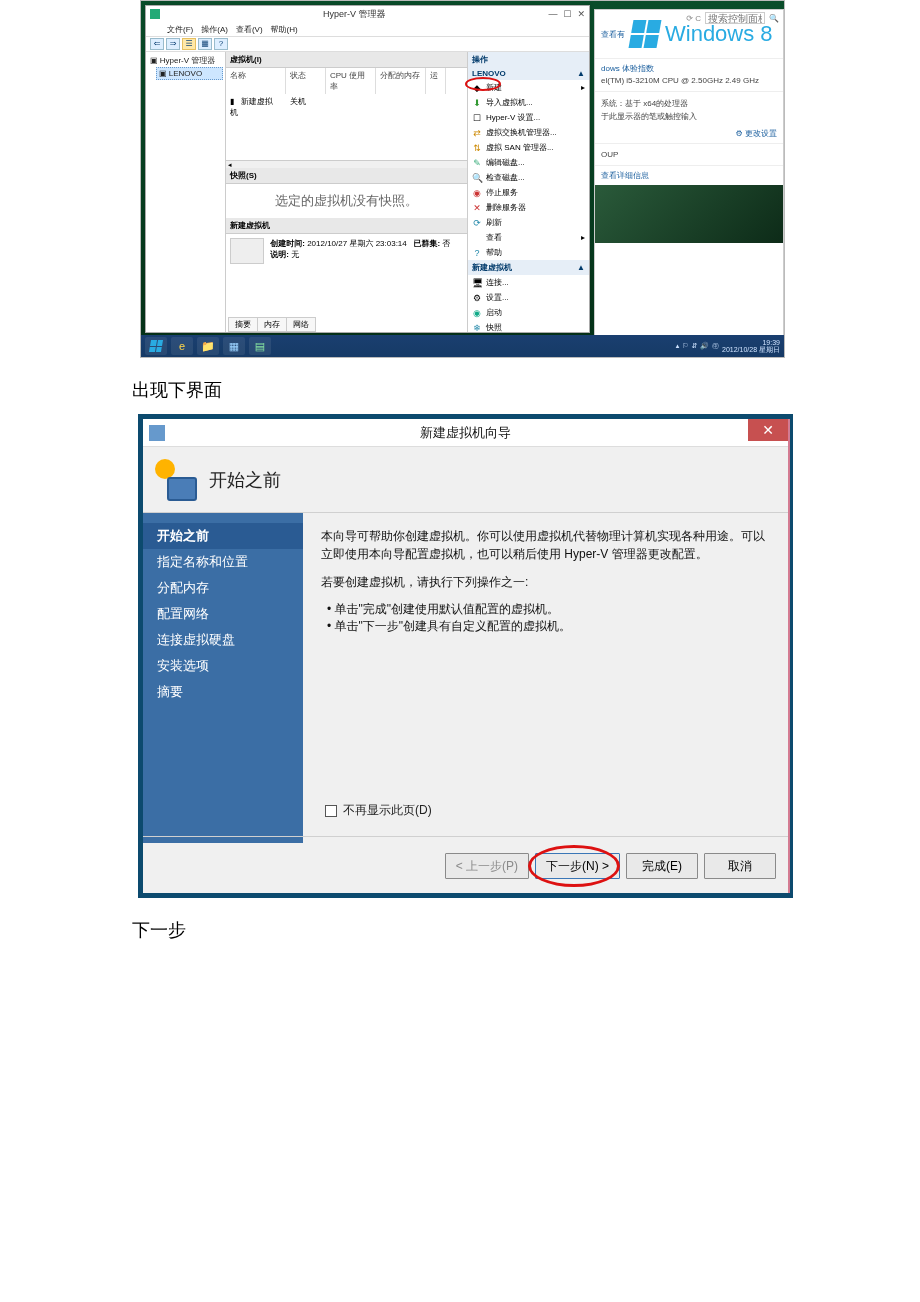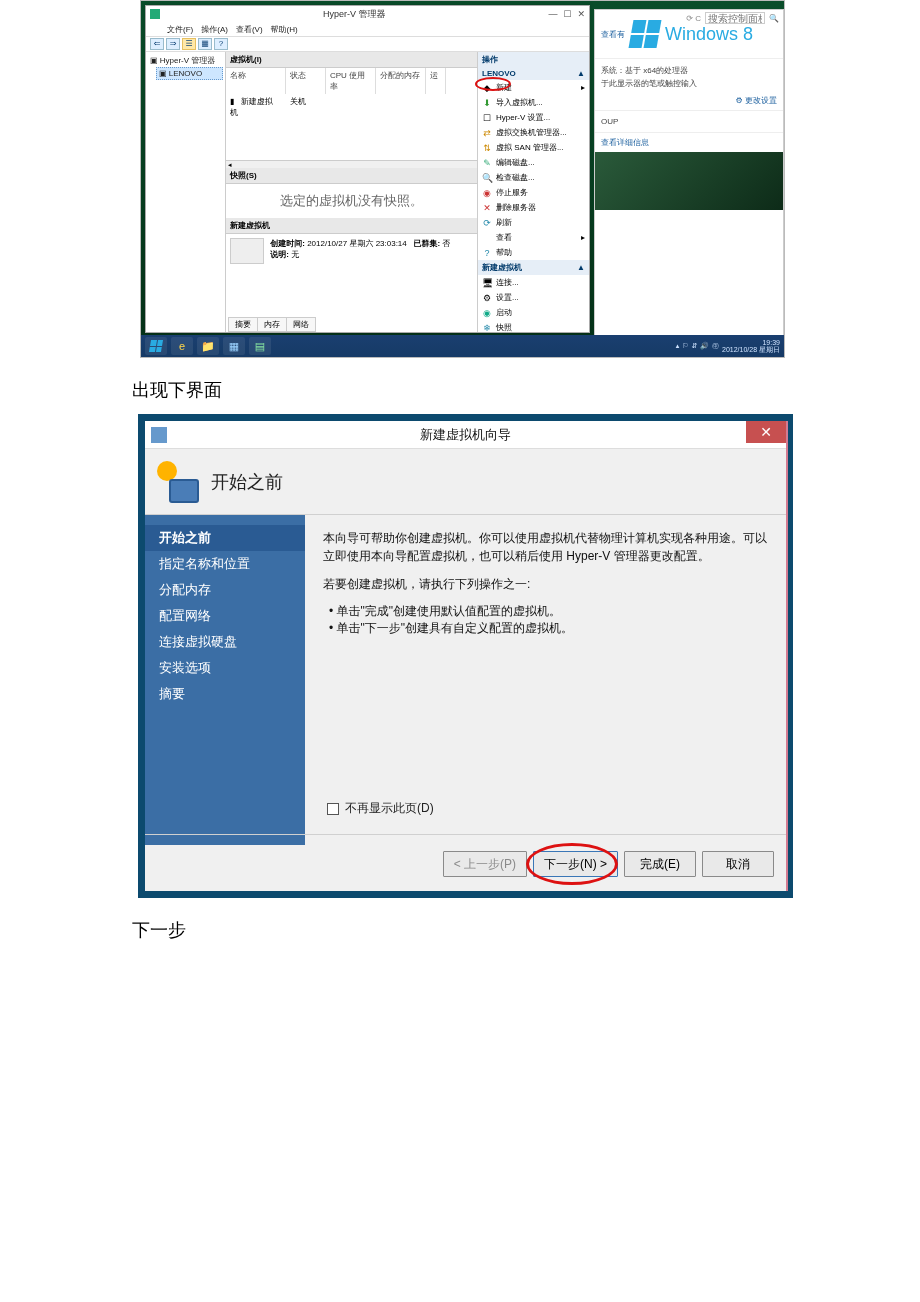--- a/index.html
+++ b/index.html
@@ -7,21 +7,21 @@
   .page { padding: 0 0 200px 0; }
   .caption { font-size: 18px; margin: 20px 0 12px 132px; color: #000; }
 
   
   .shot1 { position: relative; width: 645px; height: 358px; margin-left: 140px; border: 1px solid #bbb; overflow: hidden; background: linear-gradient(#0a4d2a,#053218); }
   
   .w8panel { position: absolute; top: 8px; right: 0; width: 190px; height: 340px; background: #fff; border: 1px solid #ccc; }
   .w8logo { display:flex; align-items:center; gap:6px; padding:10px 4px 10px 6px; }
   .w8logo-icon { width:28px; height:28px; display:grid; grid-template-columns:1fr 1fr; grid-template-rows:1fr 1fr; gap:2px; transform: skewX(-10deg); }
   .w8logo-icon span { background:#29abe2; }
-  .w8logo-text { color:#29abe2; font-size:18px; font-weight:300; }
+  .w8logo-text { color:#29abe2; font-size:22px; font-weight:300; }
   .w8sec { padding:4px 6px; border-top:1px solid #eee; font-size:8px; color:#444; }
   .w8sec .hdr { color:#175c9c; font-size:8px; margin-bottom:2px; cursor:default; }
   .w8sec .row { color:#444; margin:2px 0; }
   .w8link { color:#175c9c; text-align:right; font-size:8px; margin-top:6px; }
   .w8search { position:absolute; top:2px; right:4px; font-size:8px; color:#888; display:flex; gap:4px; align-items:center; }
   .w8search input { width:60px; height:12px; font-size:10px; border:1px solid #ccc; padding:0 2px; }
 
   
   .hvwin { position:absolute; top:4px; left:4px; width:445px; height:328px; background:#fff; border:1px solid #aaa; box-shadow:0 0 4px rgba(0,0,0,.2); }
   .hv-titlebar { display:flex; align-items:center; height:16px; padding:0 4px; font-size:9px; color:#333; background:#fff; }
@@ -42,37 +42,37 @@
   .hv-grid-row { display:flex; gap:0; }
   .hv-grid-row span { padding:2px 4px; }
   .col-name{width:60px;} .col-state{width:40px;} .col-cpu{width:50px;} .col-mem{width:50px;}
   .hv-empty { font-size:13px; color:#666; text-align:center; padding:8px; }
   .hv-snap { min-height:34px; }
   .hv-details { min-height:56px; font-size:8px; padding:4px; }
   .hv-thumb { width:34px; height:26px; border:1px solid #ccc; background:#eee; display:inline-block; vertical-align:top; margin-right:4px;}
   .hv-tabs { position:absolute; bottom:0; left:82px; display:flex; font-size:8px; }
   .hv-tabs span { border:1px solid #ccc; padding:1px 6px; background:#f7f7f7; margin-right:-1px; }
 
-  .hv-actions { width:112px; border-left:1px solid #ccc; font-size:8px; display:flex; flex-direction:column; }
+  .hv-actions { width:122px; border-left:1px solid #ccc; font-size:8px; display:flex; flex-direction:column; }
   .hv-actions .grp-hdr { background:#e6eef7; font-weight:bold; padding:2px 4px; color:#003a6b; display:flex; justify-content:space-between; align-items:center; }
   .hv-actions .caret { font-size:8px; }
   .hv-actions .item { display:flex; align-items:center; gap:4px; padding:2px 4px; cursor:default; }
   .hv-actions .item .ic { width:10px; height:10px; display:inline-block; font-size:9px; line-height:10px; text-align:center; }
   .hv-actions .circled { position:relative; }
   .hv-actions .circle-mark { position:absolute; top:-3px; left:-3px; width:36px; height:14px; border:2px solid #d11; border-radius:50%; pointer-events:none; }
 
   
   .taskbar { position:absolute; bottom:0; left:0; right:0; height:22px; background:linear-gradient(#1a3f70,#163a66); display:flex; align-items:center; justify-content:space-between; padding:0 4px; }
   .tb-left { display:flex; gap:4px; }
   .tb-ic { width:22px; height:18px; background:rgba(255,255,255,.08); border-radius:2px; display:flex; align-items:center; justify-content:center; font-size:11px; }
   .tb-right { display:flex; gap:3px; align-items:center; color:#cfe3ff; font-size:7px; }
   .tb-clock { text-align:right; line-height:1; }
 
   
-  .shot2 { position:relative; width:655px; height:484px; margin-left:138px; background:#f0f0f0; border:7px solid #0c4a6e; font-size:12px; }
+  .shot2 { position:relative; width:655px; height:484px; margin-left:138px; background:#f0f0f0; border:5px solid #0c4a6e; font-size:12px; }
   .wiz-title { height:28px; display:flex; align-items:center; justify-content:center; position:relative; background:#fff; border-bottom:1px solid #ddd; }
   .wiz-title .ttl { font-size:13px; color:#111; }
   .wiz-title .icon-sm { position:absolute; left:6px; top:6px; width:16px;height:16px; background:#6699cc; }
   .wiz-title .close { position:absolute; right:0; top:0; width:40px; height:22px; background:#c75050; color:#fff; text-align:center; line-height:22px; font-size:14px; }
   .wiz-banner { height:66px; display:flex; align-items:center; gap:12px; padding:6px 12px; background:#f0f0f0; border-bottom:1px solid #d0d0d0; }
   .wiz-bicon { width:42px; height:42px; position:relative; }
   .wiz-bicon .mon { position:absolute; right:0; bottom:0; width:30px; height:24px; background:#4a7db7; border:2px solid #2a5b93; border-radius:3px; }
   .wiz-bicon .sun { position:absolute; left:0; top:0; width:20px; height:20px; background:#ffb300; border-radius:50%; }
   .wiz-btext { font-size:18px; color:#222; }
   .wiz-body { display:flex; height:330px; }
@@ -109,20 +109,24 @@
         <span style="font-size:8px;color:#175c9c;">查看有</span>
         <span class="w8logo-icon">
             <span></span>
             <span></span>
             <span></span>
             <span></span>
           </span>
         <span class="w8logo-text">Windows 8</span>
       </div>
       <div class="w8sec">
+        <div class="hdr">dows 体验指数</div>
+        <div class="row">el(TM) i5-3210M CPU @ 2.50GHz  2.49 GHz</div>
+      </div>
+      <div class="w8sec">
         <div class="row">系统：基于 x64的处理器</div>
         <div class="row">于此显示器的笔或触控输入</div>
         <div class="w8link"><span>⚙ </span><span>更改设置</span></div>
       </div>
       <div class="w8sec">
         <div class="row">OUP</div>
       </div>
       <div class="w8sec">
         <div class="hdr">查看详细信息</div>
         <div style="height:58px;background:linear-gradient(135deg,#2a5a3a,#0d2b18);margin:4px -6px -4px -6px;"></div>

